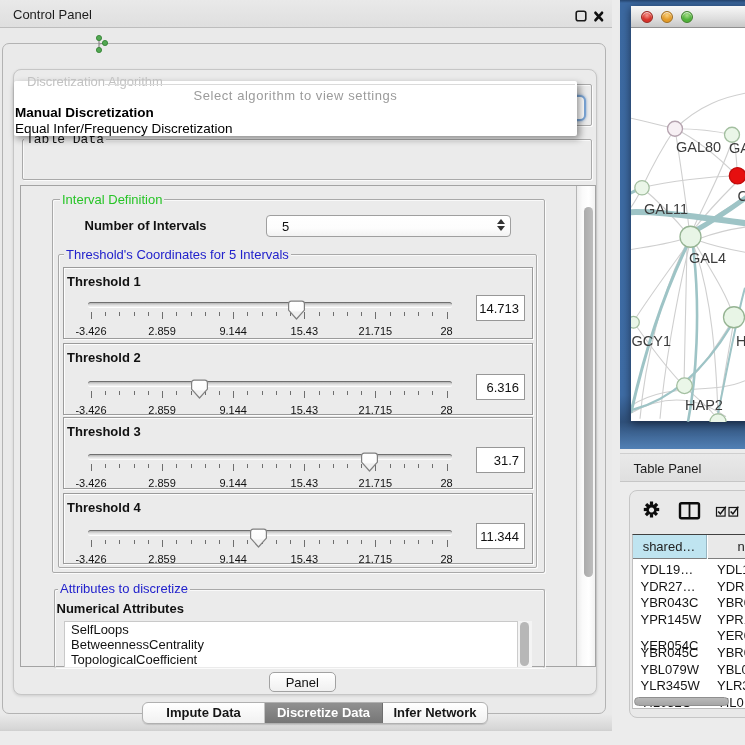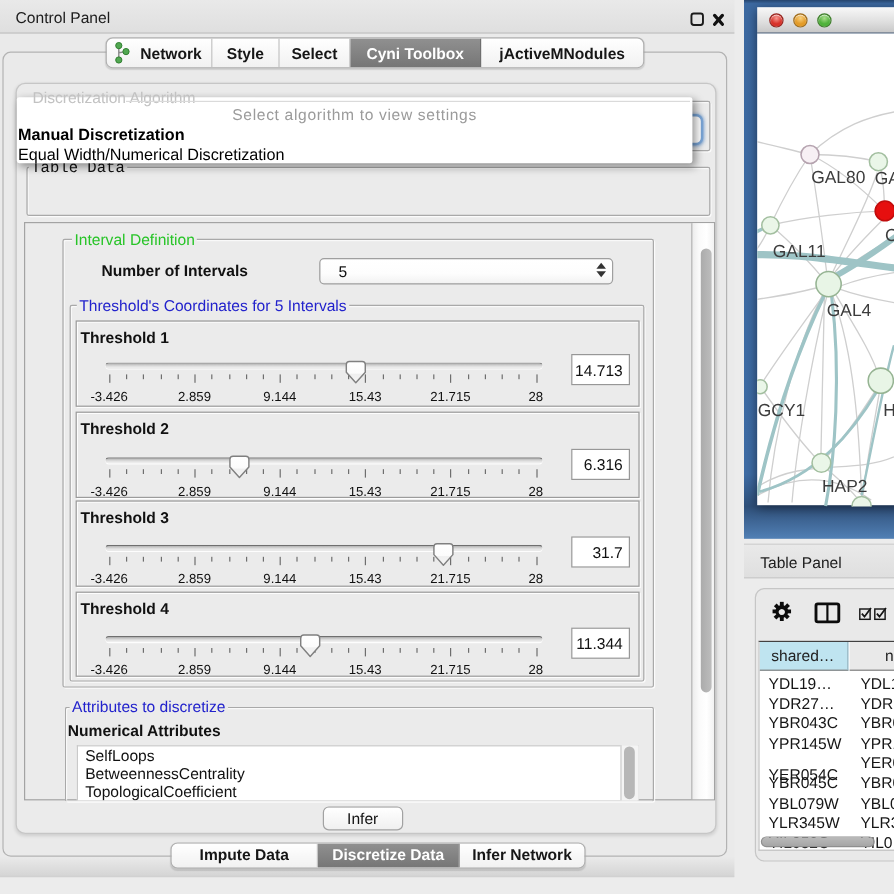--- a/index.html
+++ b/index.html
@@ -61,27 +61,20 @@
 <div id="lwin"></div>
 <div style="position:absolute;left:0;top:714px;width:612px;height:17px;background:linear-gradient(#eaeaea,#d6d6d6 88%,#cfcfcf);"></div>
 <div id="ltitle">
       <div class="t">Control Panel</div>
 <svg style="position:absolute;left:575px;top:10px;" width="32" height="13" viewBox="0 0 32 13">
 <rect x="1.2" y="1.2" width="9.6" height="9.6" rx="2" fill="none" stroke="#1a1a1a" stroke-width="1.6"></rect>
 <path d="M20.5 2.8 L27 10.2 M27 2.8 L20.5 10.2" stroke="#111" stroke-width="2.7" stroke-linecap="round"></path>
 </svg>
 </div>
 <div id="tabpane"></div>
-<div class="seg" style="left:88px;top:31px;height:26px;">
-<div style="width:88px;padding-left:20px;">Network</div>
-<div style="width:56px;">Style</div>
-<div style="width:59px;">Select</div>
-<div class="sel" style="width:109px;">Cyni Toolbox</div>
-<div style="width:135px;">jActiveMNodules</div>
-</div>
 <svg style="position:absolute;left:94px;top:34px;" width="16" height="20" viewBox="0 0 16 20">
 <path d="M5 4 V16 M5 10 L11 9" stroke="#8a8a8a" stroke-width="1.2" fill="none"></path>
 <circle cx="5" cy="4" r="2.6" fill="#52a852" stroke="#2e7d2e" stroke-width="0.8"></circle>
 <circle cx="11" cy="9" r="2.6" fill="#52a852" stroke="#2e7d2e" stroke-width="0.8"></circle>
 <circle cx="5" cy="16" r="2.6" fill="#52a852" stroke="#2e7d2e" stroke-width="0.8"></circle>
 </svg>
 <div id="dlg"></div>
 <div class="group" style="left:21.5px;top:84px;width:570px;height:42px;"></div>
 <div style="position:absolute;left:30px;top:95px;width:556px;height:26px;border-radius:6px;background:#fff;border:2.5px solid #79a4d5;box-shadow:0 0 3px rgba(90,140,200,0.8);"></div>
 <div class="group" style="left:21.5px;top:139px;width:570px;height:41px;"></div>
@@ -302,26 +295,26 @@
 <div class="glab" style="left:58px;top:581px;color:#2222cc;">Attributes to discretize</div>
 <div class="blab" style="left:56.5px;top:600.5px;">Numerical Attributes</div>
 <div id="alist">
       <div>SelfLoops</div>
       <div>BetweennessCentrality</div>
       <div>TopologicalCoefficient</div>
     </div>
 <div id="alsb">
       <div class="th"></div>
     </div>
-<div class="btn" style="left:268.5px;top:671.5px;width:67.5px;height:20.5px;line-height:19px;">Infer</div>
+<div class="btn" style="left:268.5px;top:671.5px;width:67.5px;height:20.5px;line-height:19px;">Panel</div>
 <div id="popup"></div>
 <div style="position:absolute;left:27px;top:73.5px;font-size:13px;color:#c2c2c2;z-index:30;white-space:nowrap;">Discretization Algorithm</div>
 <div style="position:absolute;left:14px;top:87.5px;width:563px;text-align:center;font-size:13px;letter-spacing:0.55px;color:#9b9b9b;z-index:30;">Select algorithm to view settings</div>
 <div style="position:absolute;left:15px;top:105px;font-size:13.5px;font-weight:bold;color:#000;z-index:30;">Manual Discretization</div>
-<div style="position:absolute;left:15px;top:121px;font-size:13.5px;color:#000;z-index:30;">Equal Width/Numerical Discretization</div>
+<div style="position:absolute;left:15px;top:121px;font-size:13.5px;color:#000;z-index:30;">Equal Infer/Frequency Discretization</div>
 <div style="position:absolute;left:105px;top:84px;width:470px;height:1px;background:#dadada;z-index:31;"></div>
 <div class="seg" style="left:142px;top:701.5px;height:22.5px;z-index:5;">
 <div style="width:122px;">Impute Data</div>
 <div class="sel" style="width:118px;">Discretize Data</div>
 <div style="width:104px;">Infer Network</div>
 </div>
 <div id="blue"></div>
 <div id="nwin">
       <div id="ntitle">
 <div class="light" style="left:10px;background:radial-gradient(circle at 50% 32%, #f6968e 0%, #d7322a 55%, #d7322a 100%);border:1px solid #97251f;box-shadow:inset 0 1px 1px rgba(255,255,255,0.8);"></div>

